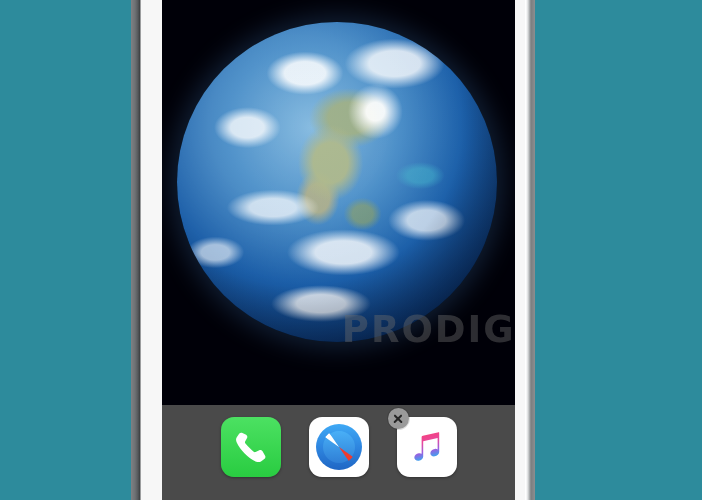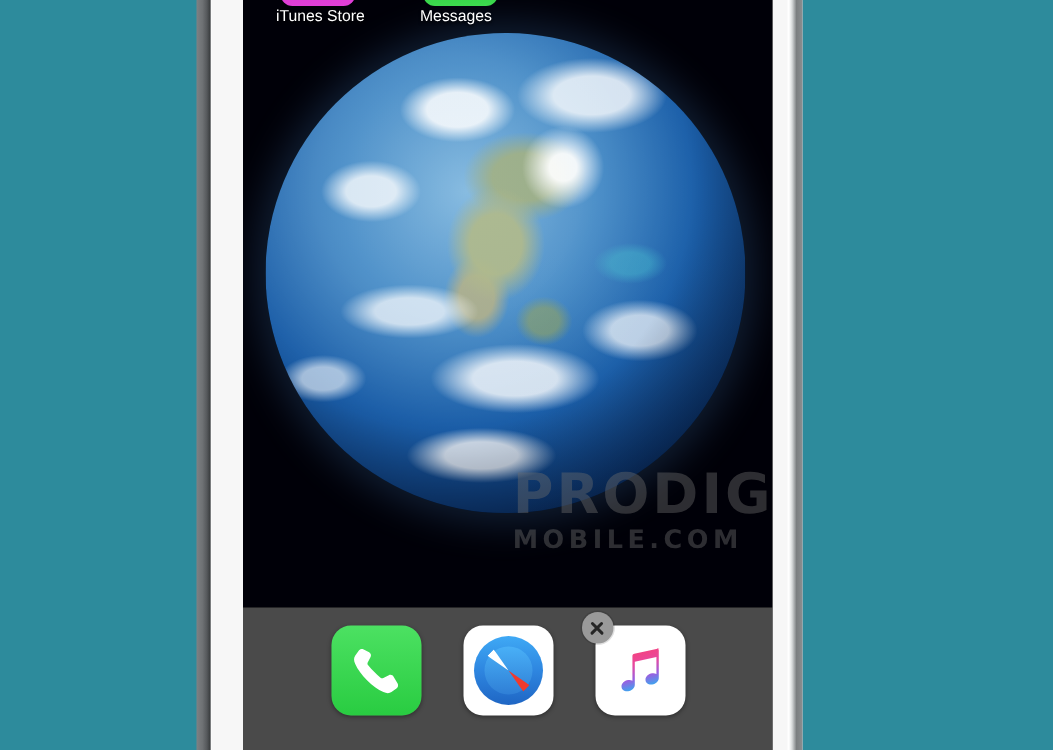--- a/index.html
+++ b/index.html
@@ -318,26 +318,20 @@
   <div id="phone-body"></div>
 
   <div id="phone-screen">
 
     <div id="wallpaper">
       <div class="earth">
         <div class="earth-shade"></div>
       </div>
     </div>
 
-    <div id="top-app-row">
-      <div class="app-icon-sliver sliver-itunes"></div>
-      <div class="app-icon-sliver sliver-messages"></div>
-      <div class="app-label label-itunes">iTunes Store</div>
-      <div class="app-label label-messages">Messages</div>
-    </div>
 
     <div id="page-dots">
       <div class="page-dot"></div>
       <div class="page-dot"></div>
       <div class="page-dot"></div>
       <div class="page-dot active"></div>
       <div class="page-dot"></div>
     </div>
 
     <div id="dock">
@@ -379,17 +373,16 @@
               <path d="M20.1 2.6 9.4 4.9c-.5.1-.8.5-.8 1v10.4c-.5-.3-1.1-.4-1.8-.3-1.6.2-2.8 1.4-2.8 2.7s1.2 2.2 2.8 2c1.6-.2 2.8-1.4 2.8-2.7V8.3l9.1-2v7.2c-.5-.3-1.1-.4-1.8-.3-1.6.2-2.8 1.4-2.8 2.7s1.2 2.2 2.8 2c1.6-.2 2.8-1.4 2.8-2.7V3.5c0-.6-.5-1-1-.9z" fill="url(#mgrad)"></path>
             </svg>
           </div>
         </div>
 
       </div>
     </div>
 
     <div id="watermark">
       <div class="wm-prodige">PRODIGE</div>
-      <div class="wm-mobile">MOBILE.COM</div>
     </div>
 
   </div>
 </div>
 
 </body></html>

